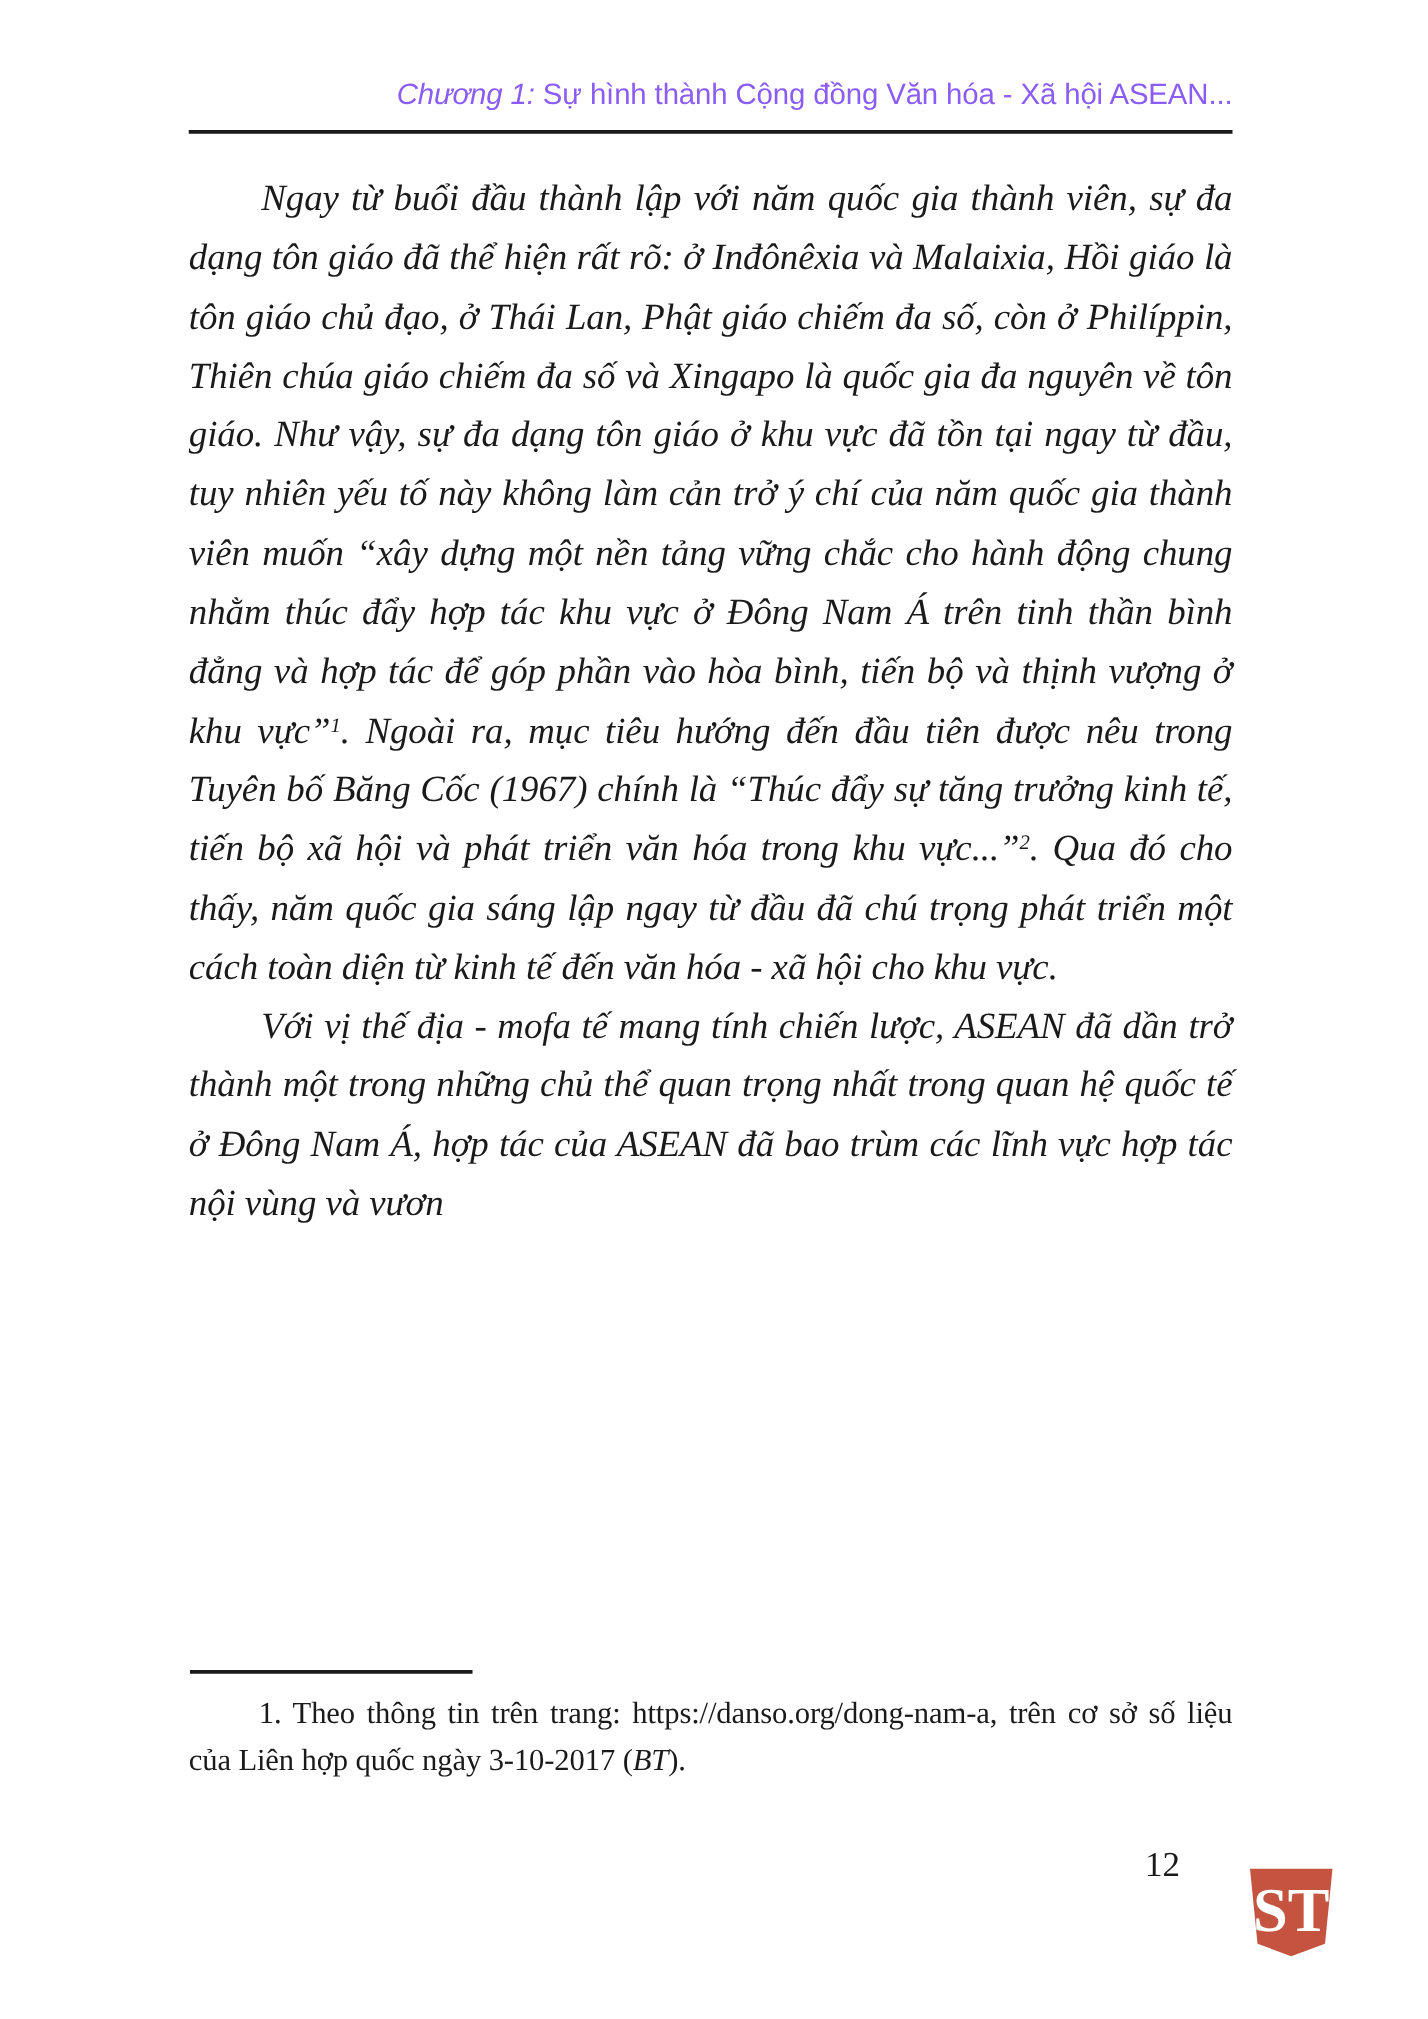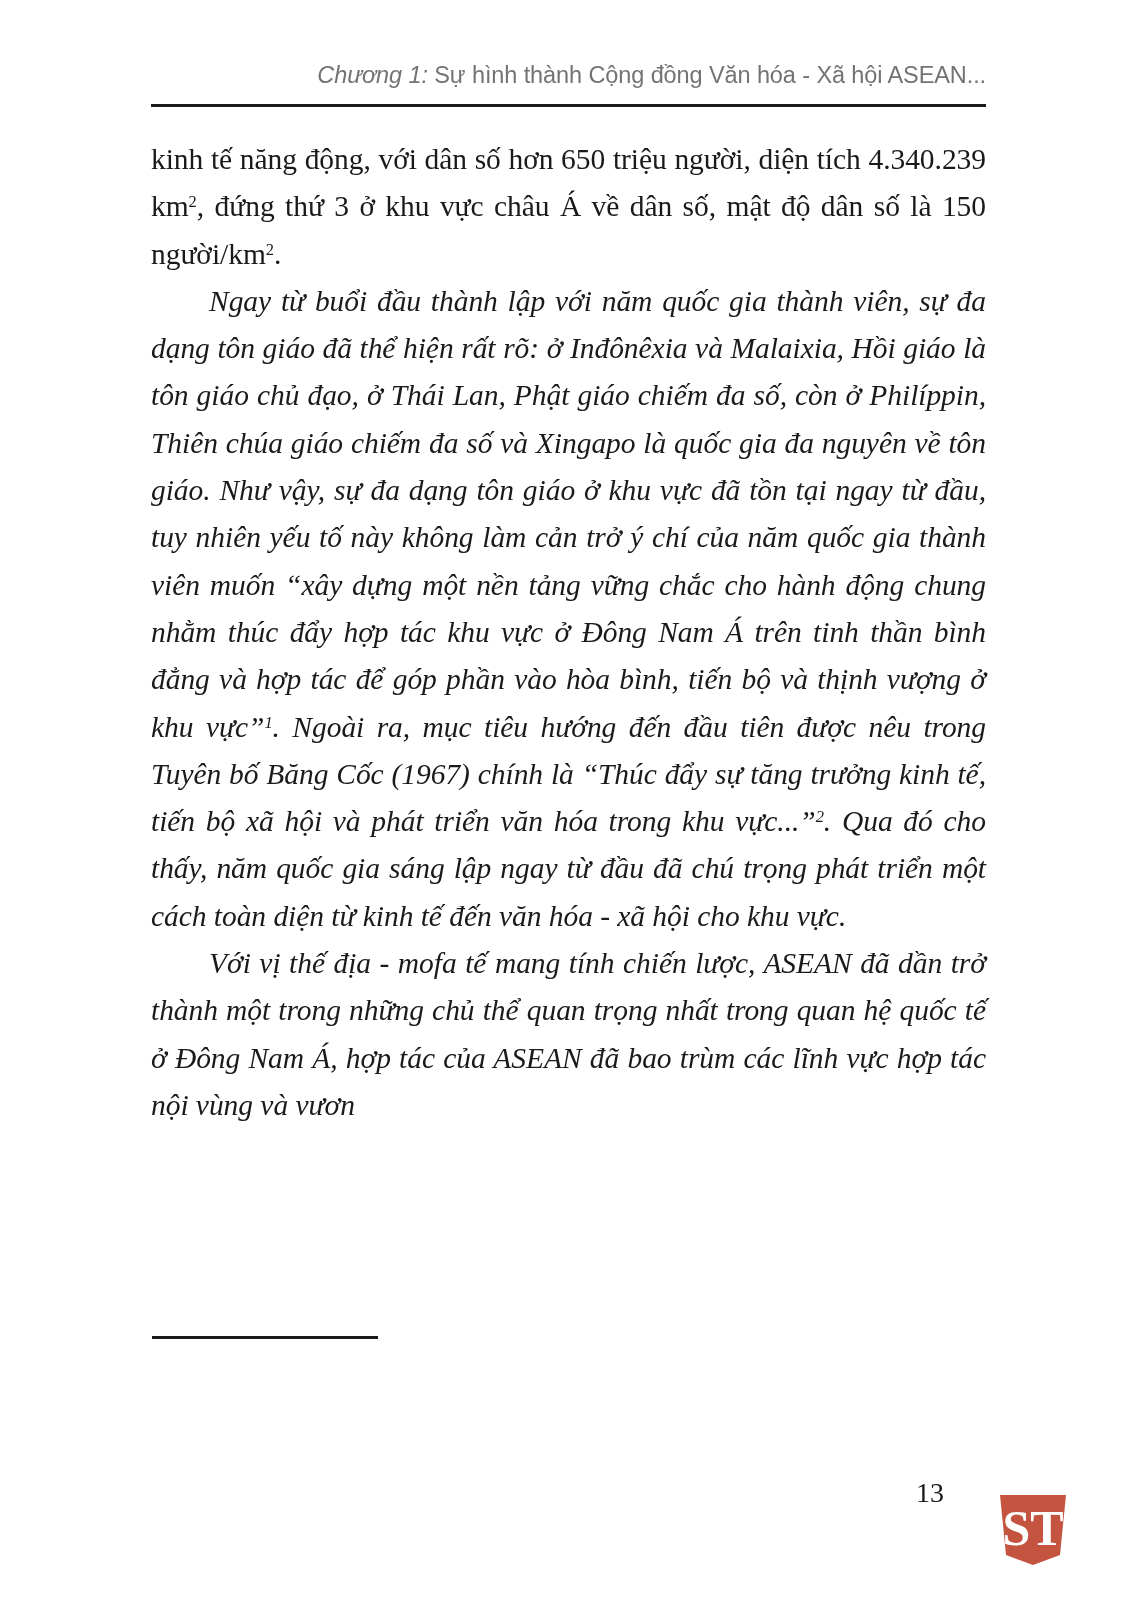--- a/index.html
+++ b/index.html
@@ -22,21 +22,21 @@
   
   .running-head {
     position: absolute;
     left: 151px;
     top: 62px;
     width: 835px;
     text-align: right;
     font-family: "Liberation Sans", "DejaVu Sans", sans-serif;
     font-size: 23.5px;
     letter-spacing: -0.1px;
-    color: #737373;
+    color: #8b5cf6;
     white-space: nowrap;
   }
   .running-head .chap {
     font-style: italic;
   }
   .head-rule {
     position: absolute;
     left: 151px;
     top: 104px;
     width: 835px;
@@ -119,30 +119,30 @@
 <body>
 
 <div class="page">
 
   <div class="running-head">
     <span class="chap">Chương 1:</span><span> Sự hình thành Cộng đồng Văn hóa - Xã hội ASEAN...</span>
   </div>
   <div class="head-rule"></div>
 
   <div class="textblock">
-    <p class="para" id="p1">kinh tế năng động, với dân số hơn 650 triệu người, diện tích 4.340.239 km<sup>2</sup>, đứng thứ 3 ở khu vực châu Á về dân số, mật độ dân số là 150 người/km<sup>2</sup>.</p>
     <p class="para indent" id="p2">Ngay từ buổi đầu thành lập với năm quốc gia thành viên, sự đa dạng tôn giáo đã thể hiện rất rõ: ở Inđônêxia và Malaixia, Hồi giáo là tôn giáo chủ đạo, ở Thái Lan, Phật giáo chiếm đa số, còn ở Philíppin, Thiên chúa giáo chiếm đa số và Xingapo là quốc gia đa nguyên về tôn giáo. Như vậy, sự đa dạng tôn giáo ở khu vực đã tồn tại ngay từ đầu, tuy nhiên yếu tố này không làm cản trở ý chí của năm quốc gia thành viên muốn “xây dựng một nền tảng vững chắc cho hành động chung nhằm thúc đẩy hợp tác khu vực ở Đông Nam Á trên tinh thần bình đẳng và hợp tác để góp phần vào hòa bình, tiến bộ và thịnh vượng ở khu vực”<sup>1</sup>. Ngoài ra, mục tiêu hướng đến đầu tiên được nêu trong Tuyên bố Băng Cốc (1967) chính là “Thúc đẩy sự tăng trưởng kinh tế, tiến bộ xã hội và phát triển văn hóa trong khu vực...”<sup>2</sup>. Qua đó cho thấy, năm quốc gia sáng lập ngay từ đầu đã chú trọng phát triển một cách toàn diện từ kinh tế đến văn hóa - xã hội cho khu vực.</p>
     <p class="para indent" id="p3">Với vị thế địa - mofa tế mang tính chiến lược, ASEAN đã dần trở thành một trong những chủ thể quan trọng nhất trong quan hệ quốc tế ở Đông Nam Á, hợp tác của ASEAN đã bao trùm các lĩnh vực hợp tác nội vùng và vươn</p>
   </div>
 
   <div class="fn-rule"></div>
   <div class="footnotes">
+    <p class="fn" id="fn1">1. Theo thông tin trên trang: https://danso.org/dong-nam-a, trên cơ sở số liệu của Liên hợp quốc ngày 3-10-2017 (<span class="ital">BT</span>).</p>
   </div>
 
-  <div class="folio">13</div>
+  <div class="folio">12</div>
 
   <div class="logo">
     <svg viewBox="0 0 78 74" width="78" height="74" aria-hidden="true">
       <g id="logo-group">
         <path id="logo-shield" d="M6 2 L72 2 L66 62 L39 72 L12 62 Z" fill="#c4543f"></path>
       <text x="39" y="52" text-anchor="middle" font-family="&quot;Liberation Serif&quot;, serif" font-size="50" font-weight="bold" fill="#ffffff">ST</text>
         </g>
     </svg>
   </div>
 

